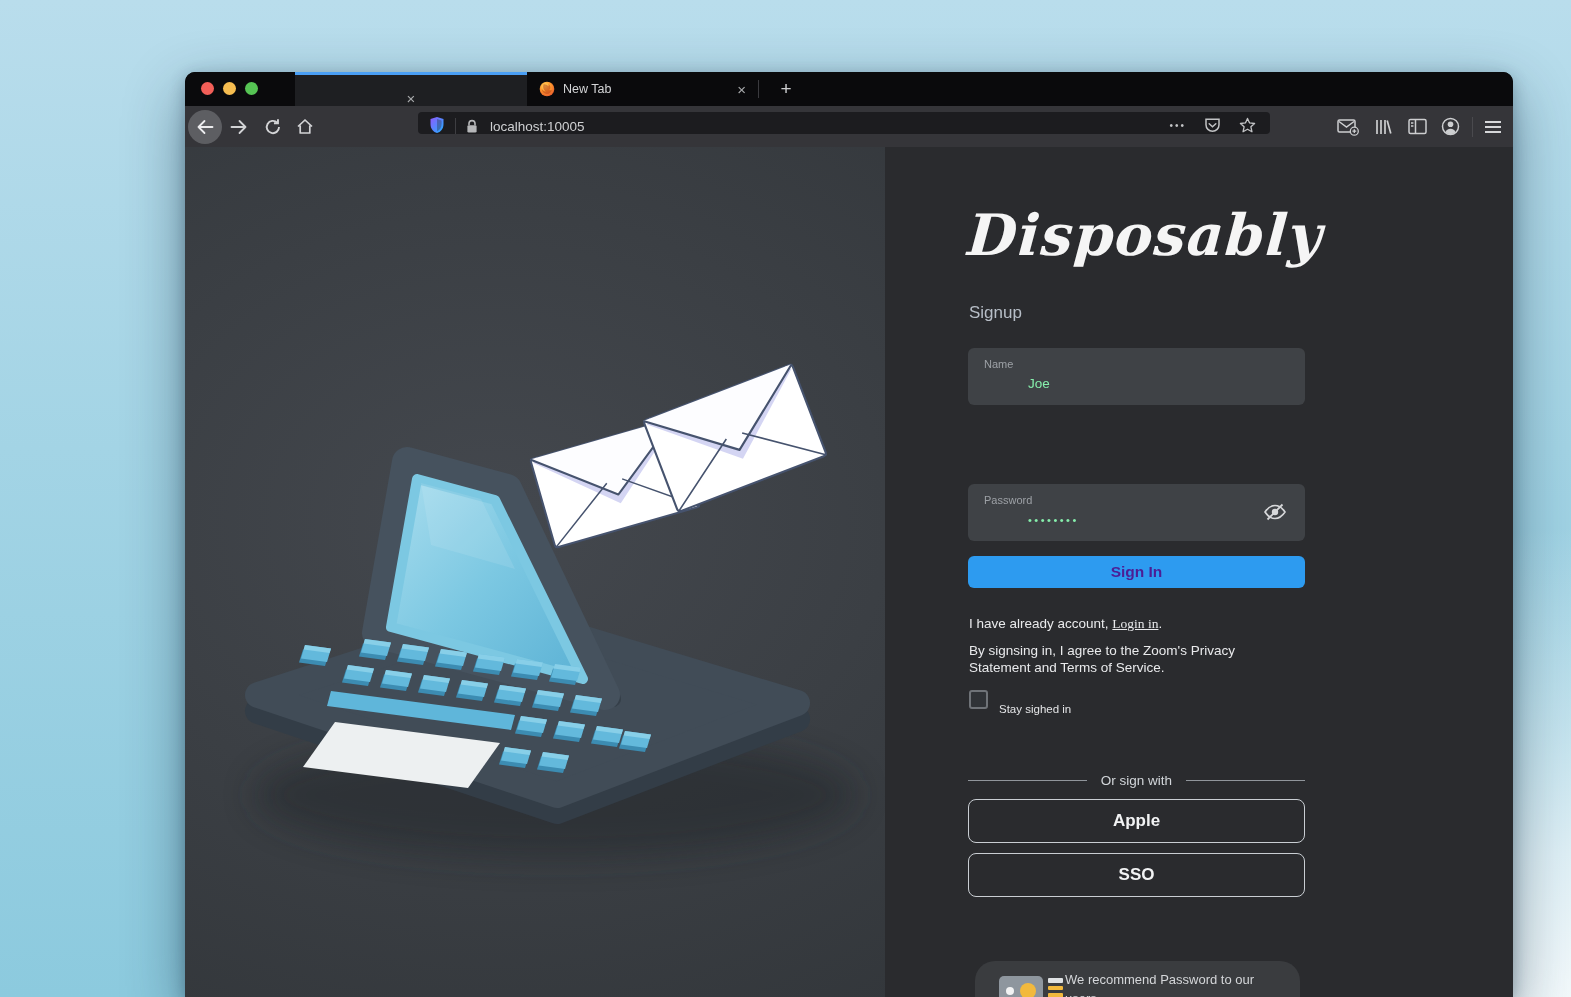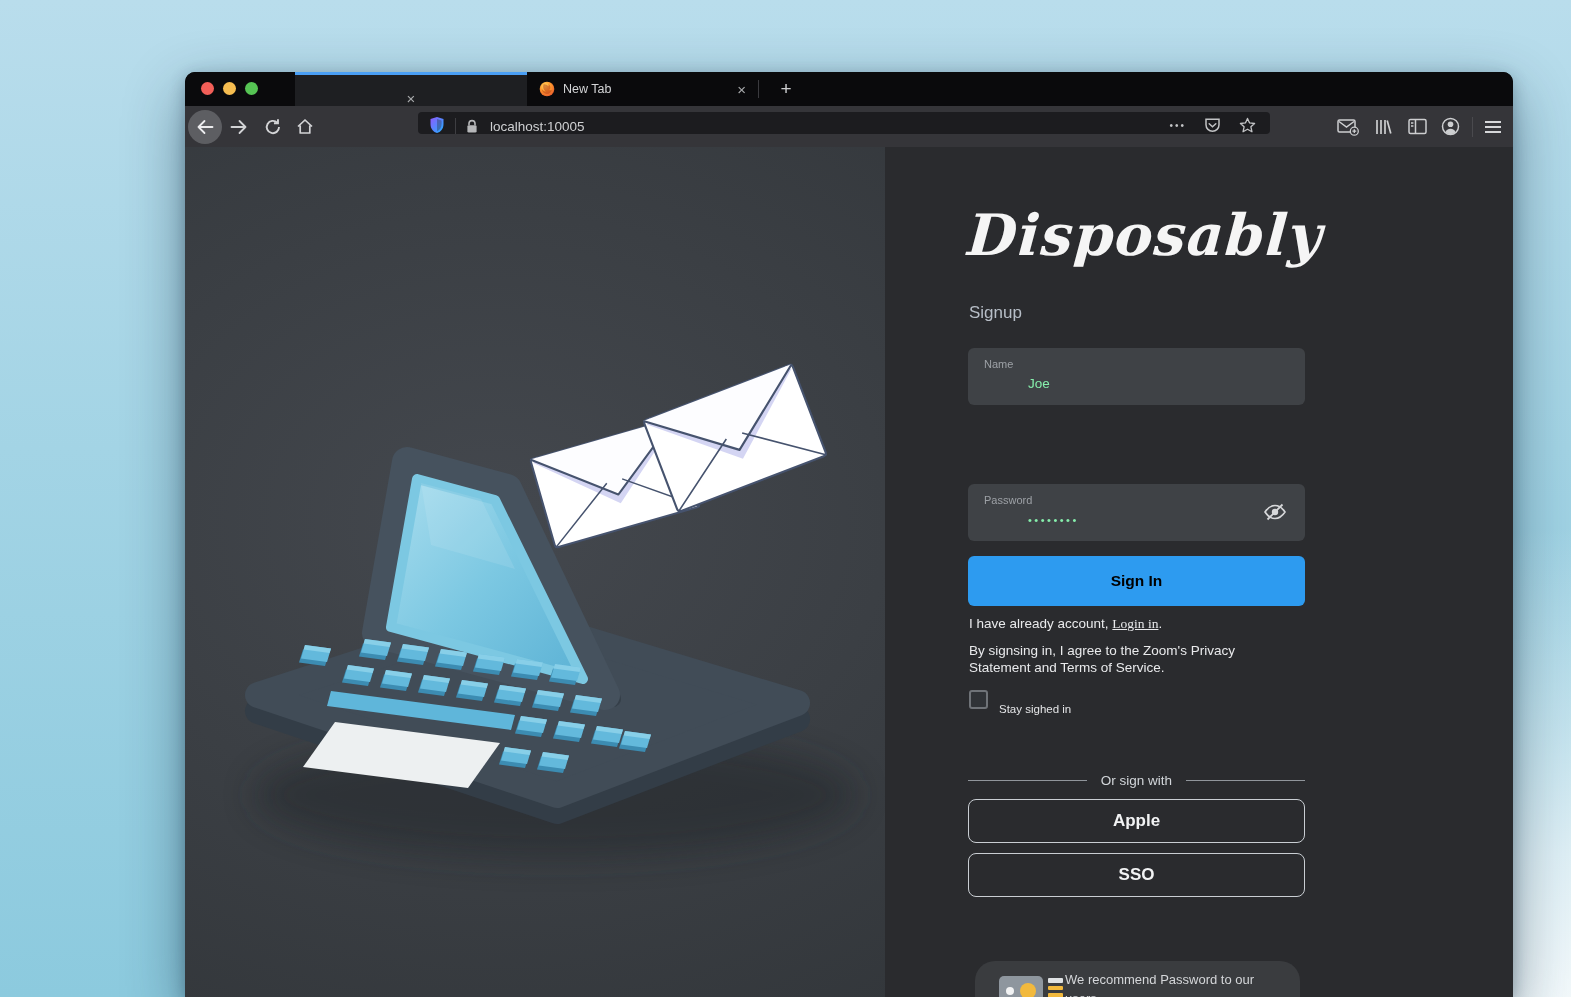--- a/index.html
+++ b/index.html
@@ -45,22 +45,22 @@
   .panel{position:relative;flex:1;background:#2a2b2e;}
   .brand{position:absolute;left:83px;top:38px;width:337px;height:100px;text-align:center;
     font-family:"DejaVu Serif",serif;font-style:italic;font-weight:bold;font-size:57px;color:#f5f5f5;
     letter-spacing:1px;line-height:100px;transform:skewX(-4deg);}
   .heading{position:absolute;left:84px;top:156px;font-size:17px;color:#b7bec7;}
   .field{position:absolute;left:83px;width:337px;height:57px;background:#3f4246;border-radius:6px;box-sizing:border-box;}
   .field .flabel{position:absolute;left:16px;top:10px;font-size:11px;color:#9da1a6;}
   .field .fvalue{position:absolute;left:16px;top:28px;font-size:13.5px;color:#86efac;margin-left:44px;}
   .field .fvalue.pw{font-size:11px;letter-spacing:2.5px;top:30px;}
   .eyebtn{position:absolute;right:18px;top:18px;}
-  .signin{position:absolute;left:83px;top:409px;width:337px;height:50px;border-radius:6px;background:#2d9bf0;
-    display:flex;align-items:center;justify-content:center;font-size:15.5px;font-weight:bold;color:#000000;}
+  .signin{position:absolute;left:83px;top:409px;width:337px;height:32px;border-radius:6px;background:#2d9bf0;
+    display:flex;align-items:center;justify-content:center;font-size:15.5px;font-weight:bold;color:#4c1d95;}
   .loginline{position:absolute;left:84px;top:469px;font-size:13.5px;color:#e9eaec;}
   .loginline a{color:#e9eaec;text-decoration:underline;font-family:Liberation Serif, serif;}
   .terms{position:absolute;left:84px;top:496px;width:302px;font-size:13.5px;line-height:1.25;color:#e9eaec;}
   .chkrow{position:absolute;left:84px;top:537px;display:flex;align-items:center;gap:11px;}
   .chkbox{width:15px;height:15px;border:2px solid #6f7378;border-radius:3px;background:#303337;}
   .chklabel{font-size:11.5px;color:#e3e4e6;margin-top:19px;}
   .divider{position:absolute;left:83px;top:626px;width:337px;display:flex;align-items:center;}
   .divider .line{flex:1;height:1px;background:#90959b;}
   .divider .dlabel{padding:0 14px;font-size:13.5px;color:#d2d6da;}
   .provider{position:absolute;left:83px;width:337px;height:44px;border:1px solid #c9ced3;border-radius:8px;

